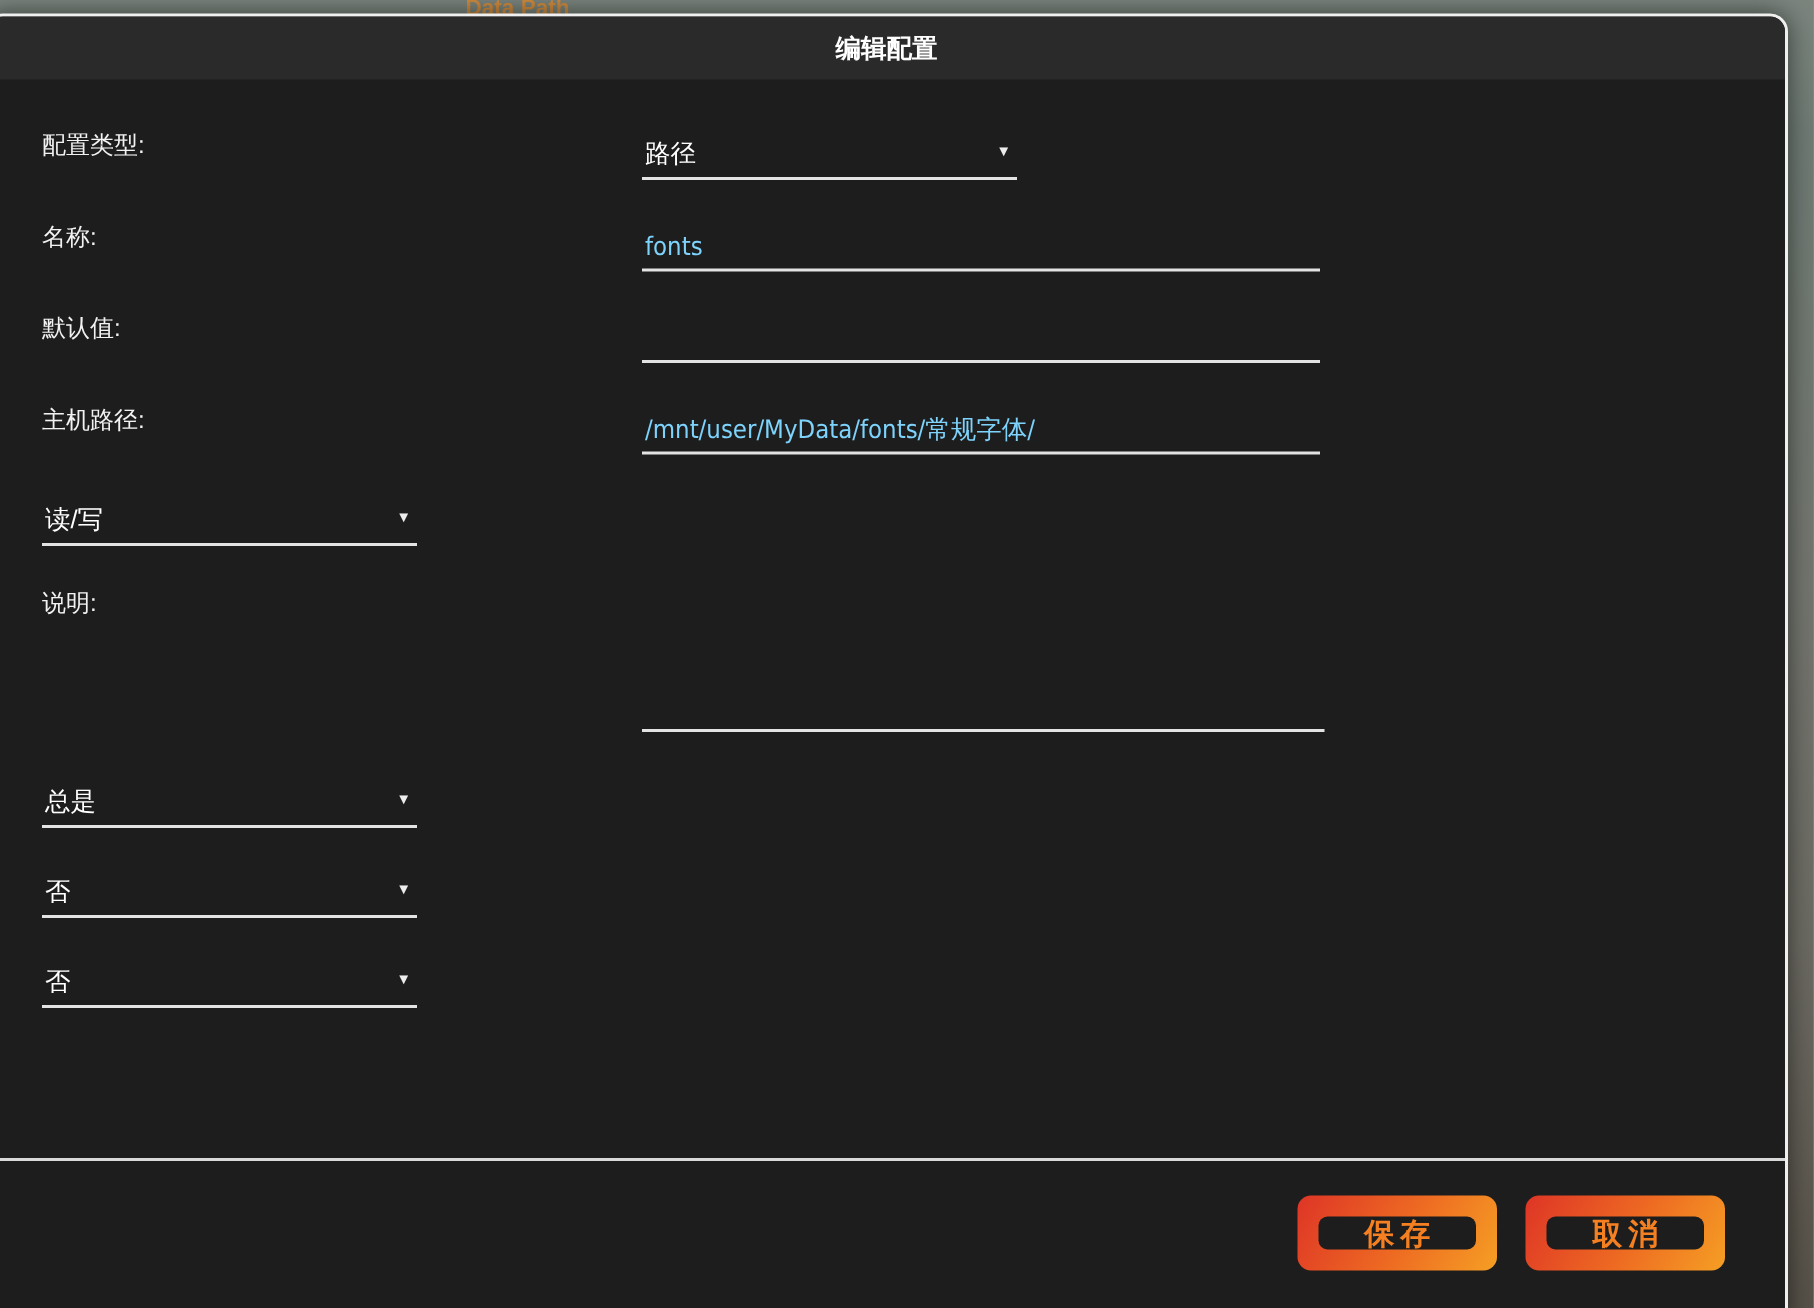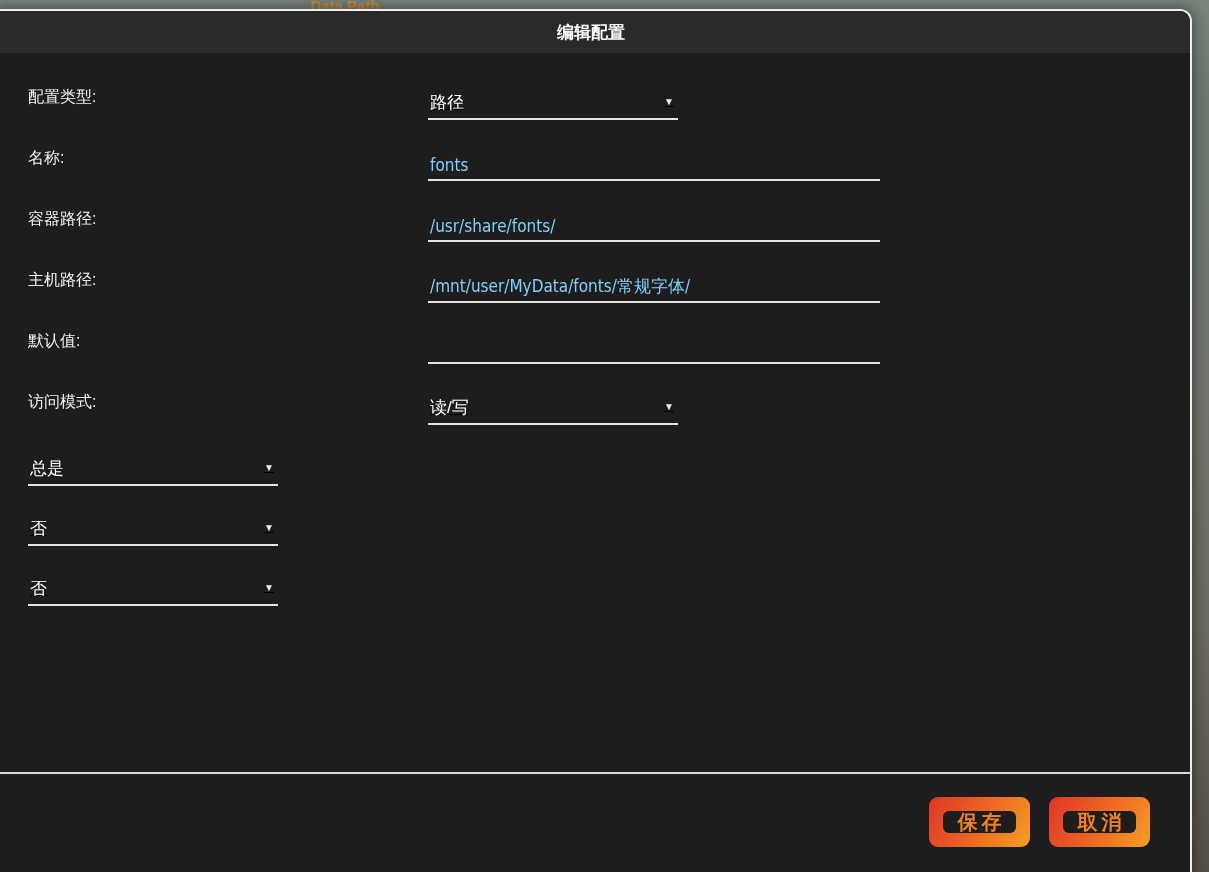--- a/index.html
+++ b/index.html
@@ -35,21 +35,21 @@
   .row { display:flex; align-items:flex-start; }
   .row.h61 { height:61px; }
   .row.h127 { height:127px; }
   .row.h60 { height:60px; }
   .row.h65 { height:65px; }
   .flabel { width:400px; color:#f2f2f2; font-size:16px; padding-top:0; }
 
   .select-box {
     width:250px; height:33px; cursor:pointer;
     display:flex; align-items:flex-start; justify-content:space-between;
-    border-bottom:2px solid #e3e3e3; padding:4px 4px 0 2px;text-decoration:underline;
+    border-bottom:2px solid #e3e3e3; padding:4px 4px 0 2px;
   }
   .select-value { color:#fff; font-size:17px; }
   .select-arrow { color:#ececec; font-size:10px; padding-top:5px; }
 
   .text-input {
     width:452px; height:33px; background:transparent; border:none;
     border-bottom:2px solid #e3e3e3; border-radius:0;
     color:#7dd3fc; font-size:17px; font-stretch:condensed;
     font-family:"DejaVu Sans","Liberation Sans",sans-serif;
     padding:2px 2px 0 2px; outline:none;
@@ -63,21 +63,21 @@
 
   .modal-footer {
     position:absolute; top:761px; left:0; right:0;
     border-top:2px solid #d9d9d9;
   }
   .footer-buttons {
     display:flex; justify-content:flex-end; gap:19px;
     padding:23px 40px 0 0;
   }
   .grad-btn {
-    width:101px; height:50px; padding:14px; cursor:pointer;
+    width:133px; height:50px; padding:14px; cursor:pointer;
     border:none; border-radius:9px;
     background:linear-gradient(120deg,#de3526 0%, #ee6c22 55%, #f59f24 100%);
   }
   .grad-btn-inner {
     width:100%; height:100%; border-radius:6px; background:#1d1d1d;
     display:flex; align-items:center; justify-content:center;
     color:#f58021; font-weight:bold; font-size:20px; letter-spacing:4px;
     padding-left:4px;
   }
 </style>
@@ -102,43 +102,42 @@
         <span class="select-value">路径</span>
         <span class="select-arrow">▼</span>
       </div>
     </div>
 
     <div class="row h61">
       <div class="flabel">名称:</div>
       <input class="text-input" type="text" value="fonts" style="">
     </div>
 
+
     <div class="row h61">
-      <div class="flabel">容器路径:</div>
-      <input class="text-input" type="text" value="/usr/share/fonts/" style="">
+      <div class="flabel">默认值:</div>
+      <input class="text-input" type="text" value="" style="">
     </div>
 
     <div class="row h61">
       <div class="flabel">主机路径:</div>
       <input class="text-input" type="text" value="/mnt/user/MyData/fonts/常规字体/" style="">
     </div>
 
     <div class="row h61">
-      <div class="flabel">默认值:</div>
-      <input class="text-input" type="text" value="" style="">
-    </div>
-
-    <div class="row h61">
-      <div class="flabel">访问模式:</div>
       <div class="select-box">
         <span class="select-value">读/写</span>
         <span class="select-arrow">▼</span>
       </div>
     </div>
 
+    <div class="row h127">
+      <div class="flabel">说明:</div>
+      <textarea class="desc-textarea" style=""></textarea>
+    </div>
 
     <div class="row h60">
       <div class="select-box">
         <span class="select-value">总是</span>
         <span class="select-arrow">▼</span>
       </div>
     </div>
 
     <div class="row h60">
       <div class="select-box">

